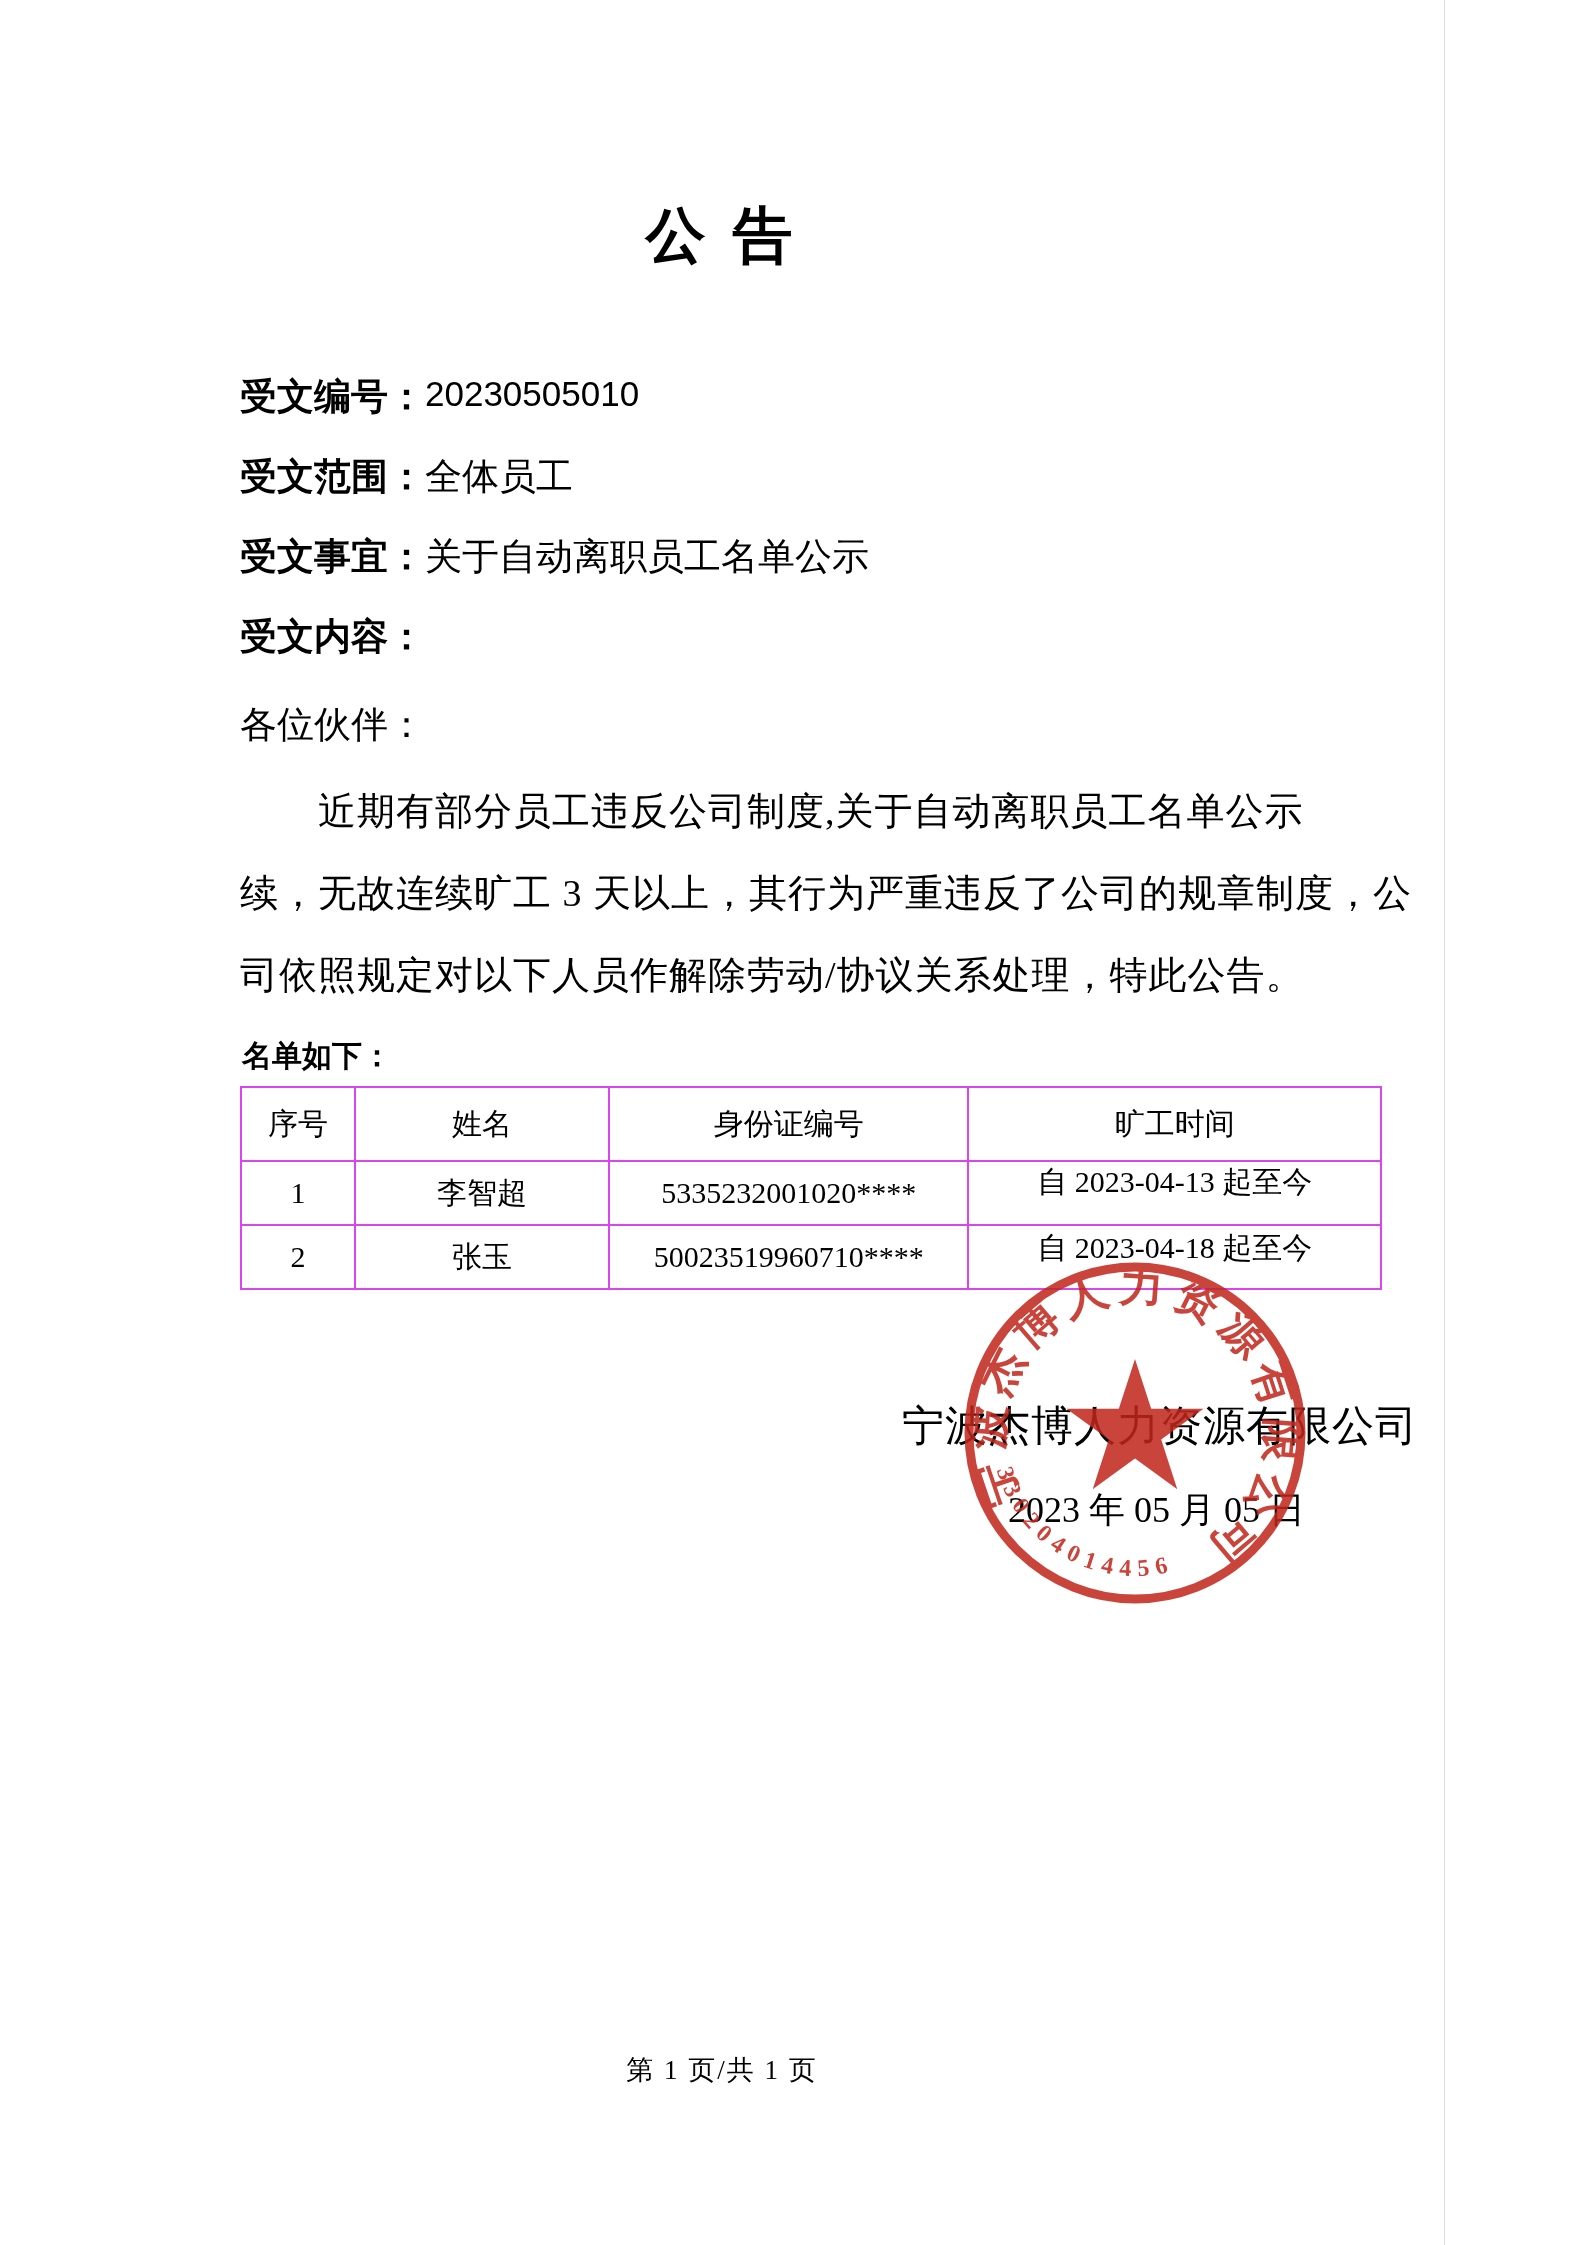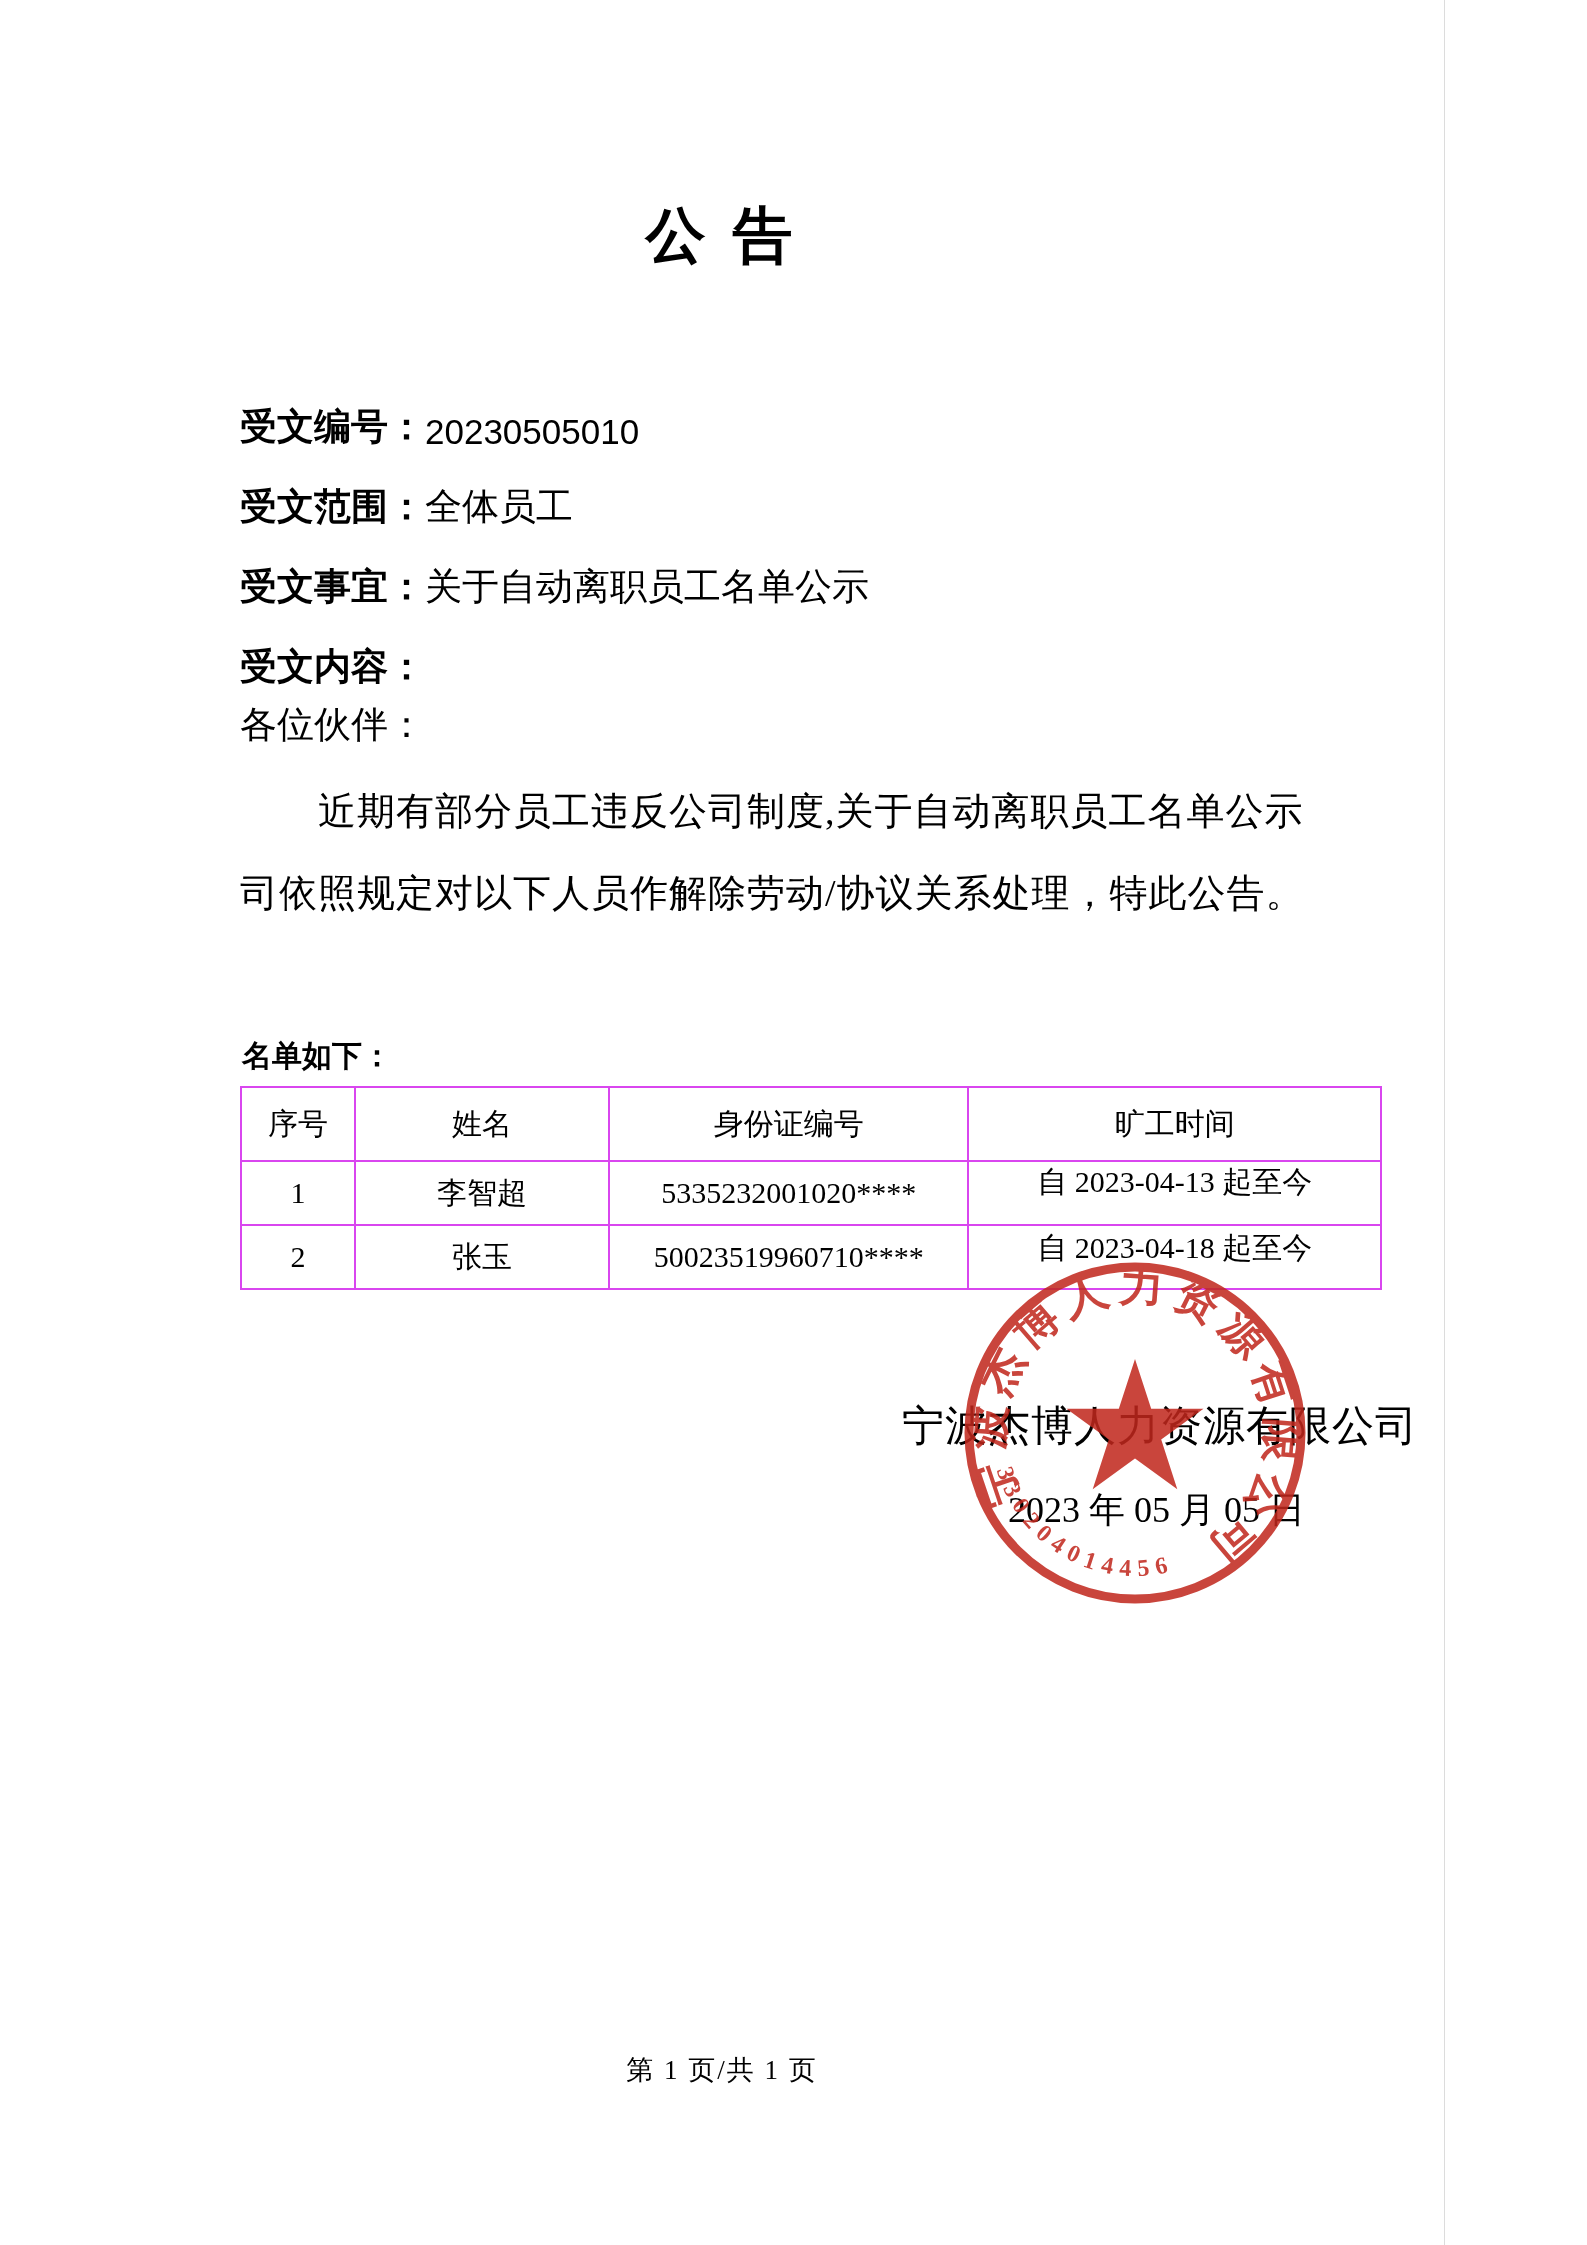--- a/index.html
+++ b/index.html
@@ -18,21 +18,21 @@
   .title {
     position: absolute;
     top: 196px; left: 0; width: 100%;
     text-align: center;
     font-size: 60px;
     font-weight: bold;
     letter-spacing: 6px;
   }
 
   .fields { position: absolute; top: 372px; left: 240px; width: 1110px; }
-  .field-row { height: 80px; font-size: 37px; display: flex; align-items: flex-end; }
+  .field-row { height: 80px; font-size: 37px; display: flex; align-items: flex-start; }
   .field-label { font-weight: bold; white-space: pre; }
   .field-value { white-space: pre; }
   .field-value.numeric { font-family: "Liberation Sans", "DejaVu Sans", sans-serif; font-size: 35px; padding-top: 2px; }
 
   .salutation {
     position: absolute; top: 700px; left: 240px;
     font-size: 37px;
   }
 
   .paragraph { position: absolute; top: 786px; left: 240px; width: 1115px; }
@@ -122,20 +122,21 @@
     <div class="field-row">
       <span class="field-label">受文内容：</span>
       <span class="field-value"></span>
     </div>
   </div>
 
   <div class="salutation">各位伙伴：</div>
 
   <div class="paragraph">
     <div class="para-line indent">近期有部分员工违反公司制度,关于自动离职员工名单公示</div>
+    <div class="para-line">续，无故连续旷工 3 天以上，其行为严重违反了公司的规章制度，公</div>
     <div class="para-line">司依照规定对以下人员作解除劳动/协议关系处理，特此公告。</div>
   </div>
 
   <div class="list-heading">名单如下：</div>
 
   <table class="roster">
     <colgroup>
       <col class="col-no">
         <col class="col-name">
         <col class="col-id">

